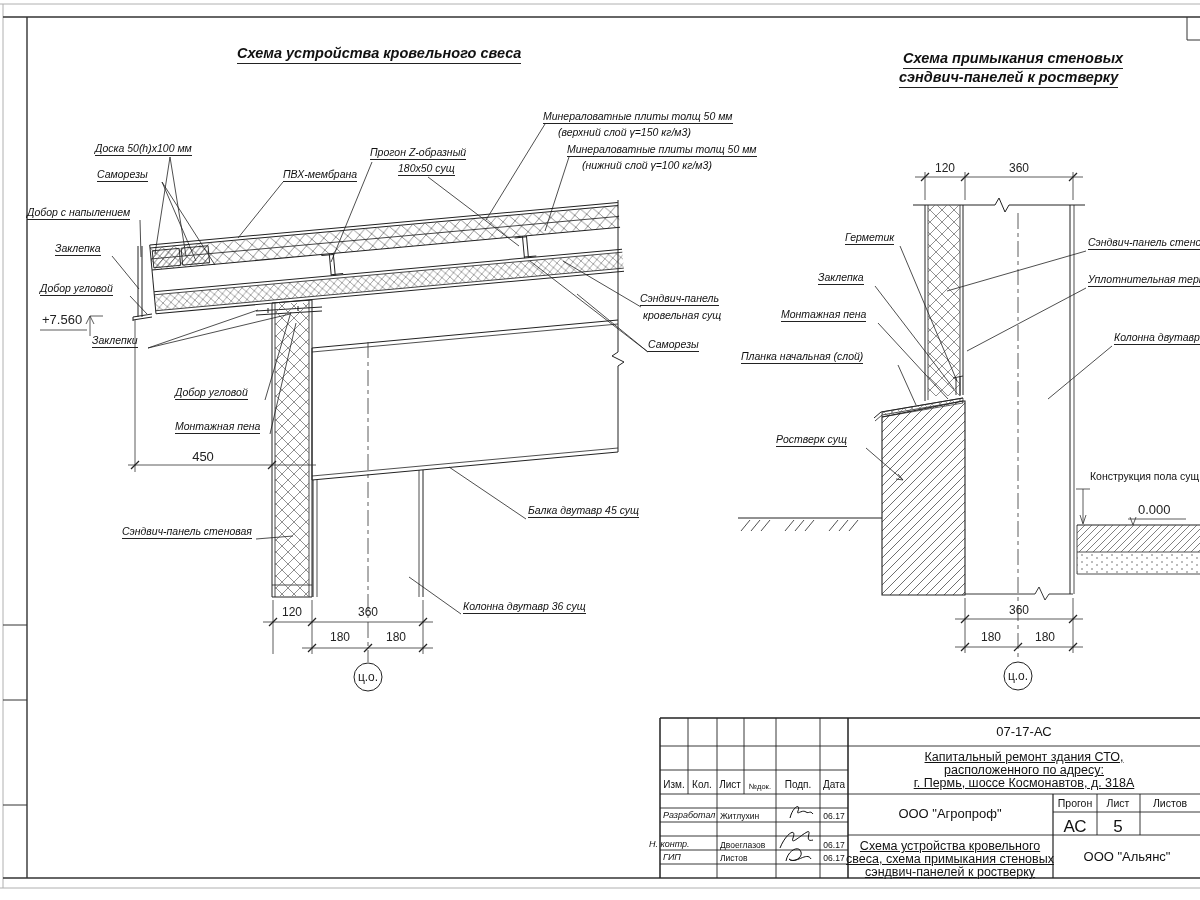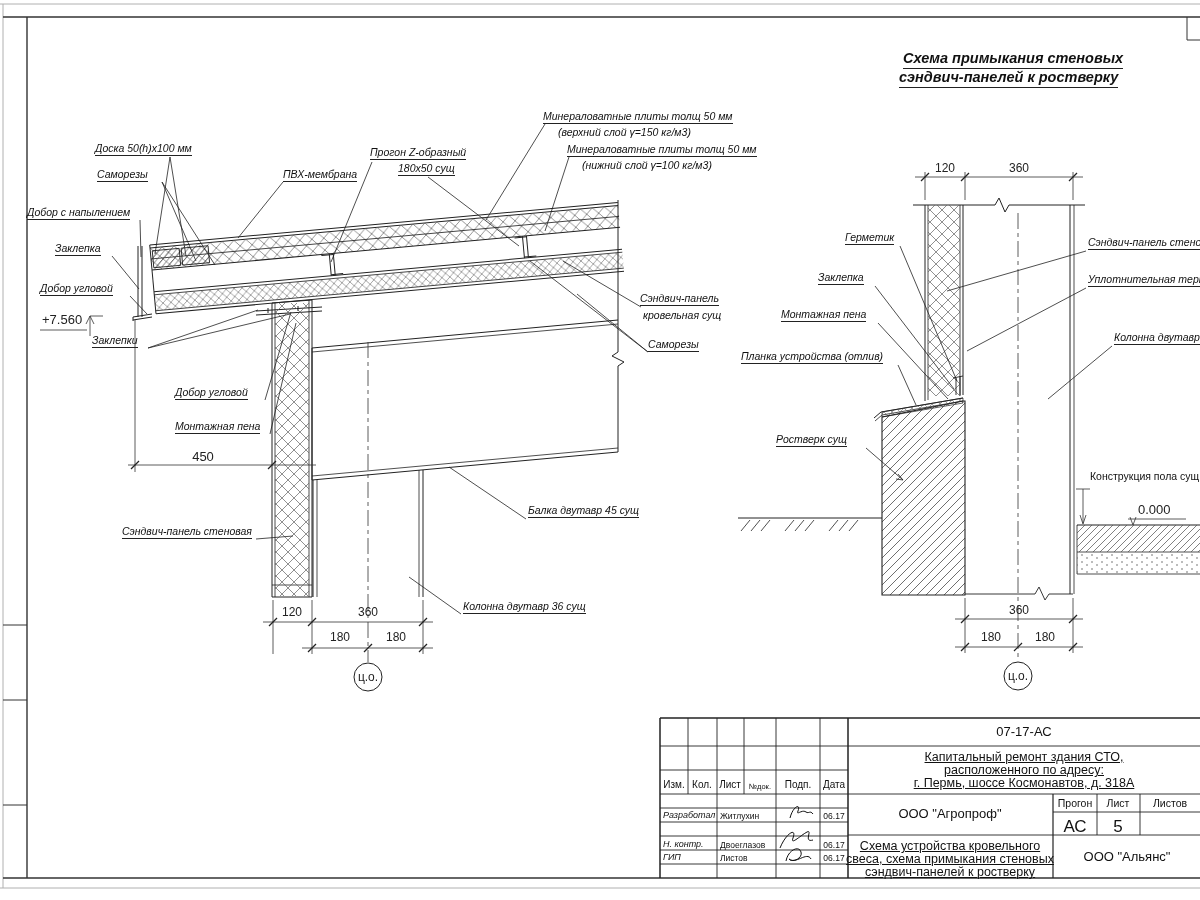--- a/index.html
+++ b/index.html
@@ -303,20 +303,21 @@
     <line x1="1140" y1="794" x2="1140" y2="835" stroke-width="0.9"></line>
   </g>
 
   <g stroke="#111" stroke-width="1" fill="none">
     <path d="M790 818 C793 806,801 803,798 811 C796 816,802 809,806 812 C809 814,810 810,813 814"></path>
     <path d="M780 848 C786 833,797 827,793 838 C790 846,801 835,807 832 C813 829,803 843,813 840"></path>
     <path d="M786 861 C788 850,799 845,801 852 C803 858,793 863,789 859 C795 865,807 851,811 859"></path>
   </g>
 </svg>
 
+<div class="t ttl" style="left:237px;top:45px">Схема устройства кровельного свеса</div>
 <div class="t ttl" style="left:903px;top:50px">Схема примыкания стеновых</div>
 <div class="t ttl" style="left:899px;top:69px">сэндвич-панелей к ростверку</div>
 
 <div class="t cad u" style="left:95px;top:142px">Доска 50(h)х100 мм</div>
 <div class="t cad u" style="left:97px;top:168px">Саморезы</div>
 <div class="t cad u" style="left:283px;top:168px">ПВХ-мембрана</div>
 <div class="t cad u" style="left:370px;top:146px">Прогон Z-образный</div>
 <div class="t cad u" style="left:398px;top:162px">180х50 сущ</div>
 <div class="t cad u" style="left:543px;top:110px">Минераловатные плиты толщ 50 мм</div>
 <div class="t cad" style="left:558px;top:126px">(верхний слой γ=150 кг/м3)</div>
@@ -339,21 +340,21 @@
 <div class="t dim" style="left:203px;top:449px;font-size:13px">450</div>
 <div class="t dim" style="left:292px;top:605px">120</div>
 <div class="t dim" style="left:368px;top:605px">360</div>
 <div class="t dim" style="left:340px;top:630px">180</div>
 <div class="t dim" style="left:396px;top:630px">180</div>
 <div class="t dim" style="left:368px;top:670px">ц.о.</div>
 
 <div class="t cad u" style="left:845px;top:231px">Герметик</div>
 <div class="t cad u" style="left:818px;top:271px">Заклепка</div>
 <div class="t cad u" style="left:781px;top:308px">Монтажная пена</div>
-<div class="t cad u" style="left:741px;top:350px">Планка устройства (отлив)</div>
+<div class="t cad u" style="left:741px;top:350px">Планка начальная (слой)</div>
 <div class="t cad u" style="left:776px;top:433px">Ростверк сущ</div>
 <div class="t cad u" style="left:1088px;top:236px">Сэндвич-панель стеновая</div>
 <div class="t cad u" style="left:1088px;top:273px">Уплотнительная термополоса</div>
 <div class="t cad u" style="left:1114px;top:331px">Колонна двутавр 36 сущ</div>
 <div class="t st s11" style="left:1090px;top:470px">Конструкция пола сущ</div>
 <div class="t big" style="left:1138px;top:502px">0.000</div>
 
 <div class="t dim" style="left:945px;top:161px">120</div>
 <div class="t dim" style="left:1019px;top:161px">360</div>
 <div class="t dim" style="left:1019px;top:603px">360</div>
@@ -367,21 +368,21 @@
 <div class="t st s125 c" style="left:1024px;top:776px">г. Пермь, шоссе Космонавтов, д. 318А</div>
 <div class="t st s10 c" style="left:674px;top:779px">Изм.</div>
 <div class="t st s10 c" style="left:702px;top:779px">Кол.</div>
 <div class="t st s10 c" style="left:730px;top:779px">Лист</div>
 <div class="t st s7 c" style="left:760px;top:782px">№док.</div>
 <div class="t st s10 c" style="left:798px;top:779px">Подп.</div>
 <div class="t st s10 c" style="left:834px;top:779px">Дата</div>
 <div class="t st s9" style="left:663px;top:810px">Разработал</div>
 <div class="t st s8" style="left:720px;top:811px">Житлухин</div>
 <div class="t st s8 c" style="left:834px;top:811px">06.17</div>
-<div class="t st s9" style="left:663px;top:839px">Н. контр.</div>
+<div class="t st s9" style="left:649px;top:839px">Н. контр.</div>
 <div class="t st s8" style="left:720px;top:840px">Двоеглазов</div>
 <div class="t st s8 c" style="left:834px;top:840px">06.17</div>
 <div class="t st s9" style="left:663px;top:852px">ГИП</div>
 <div class="t st s8" style="left:720px;top:853px">Листов</div>
 <div class="t st s8 c" style="left:834px;top:853px">06.17</div>
 <div class="t st s13 c" style="left:950px;top:806px">ООО "Агропроф"</div>
 <div class="t st s11 c" style="left:1075px;top:797px">Прогон</div>
 <div class="t st s11 c" style="left:1118px;top:797px">Лист</div>
 <div class="t st s11 c" style="left:1170px;top:797px">Листов</div>
 <div class="t st s12 c" style="left:1075px;top:817px">АС</div>

